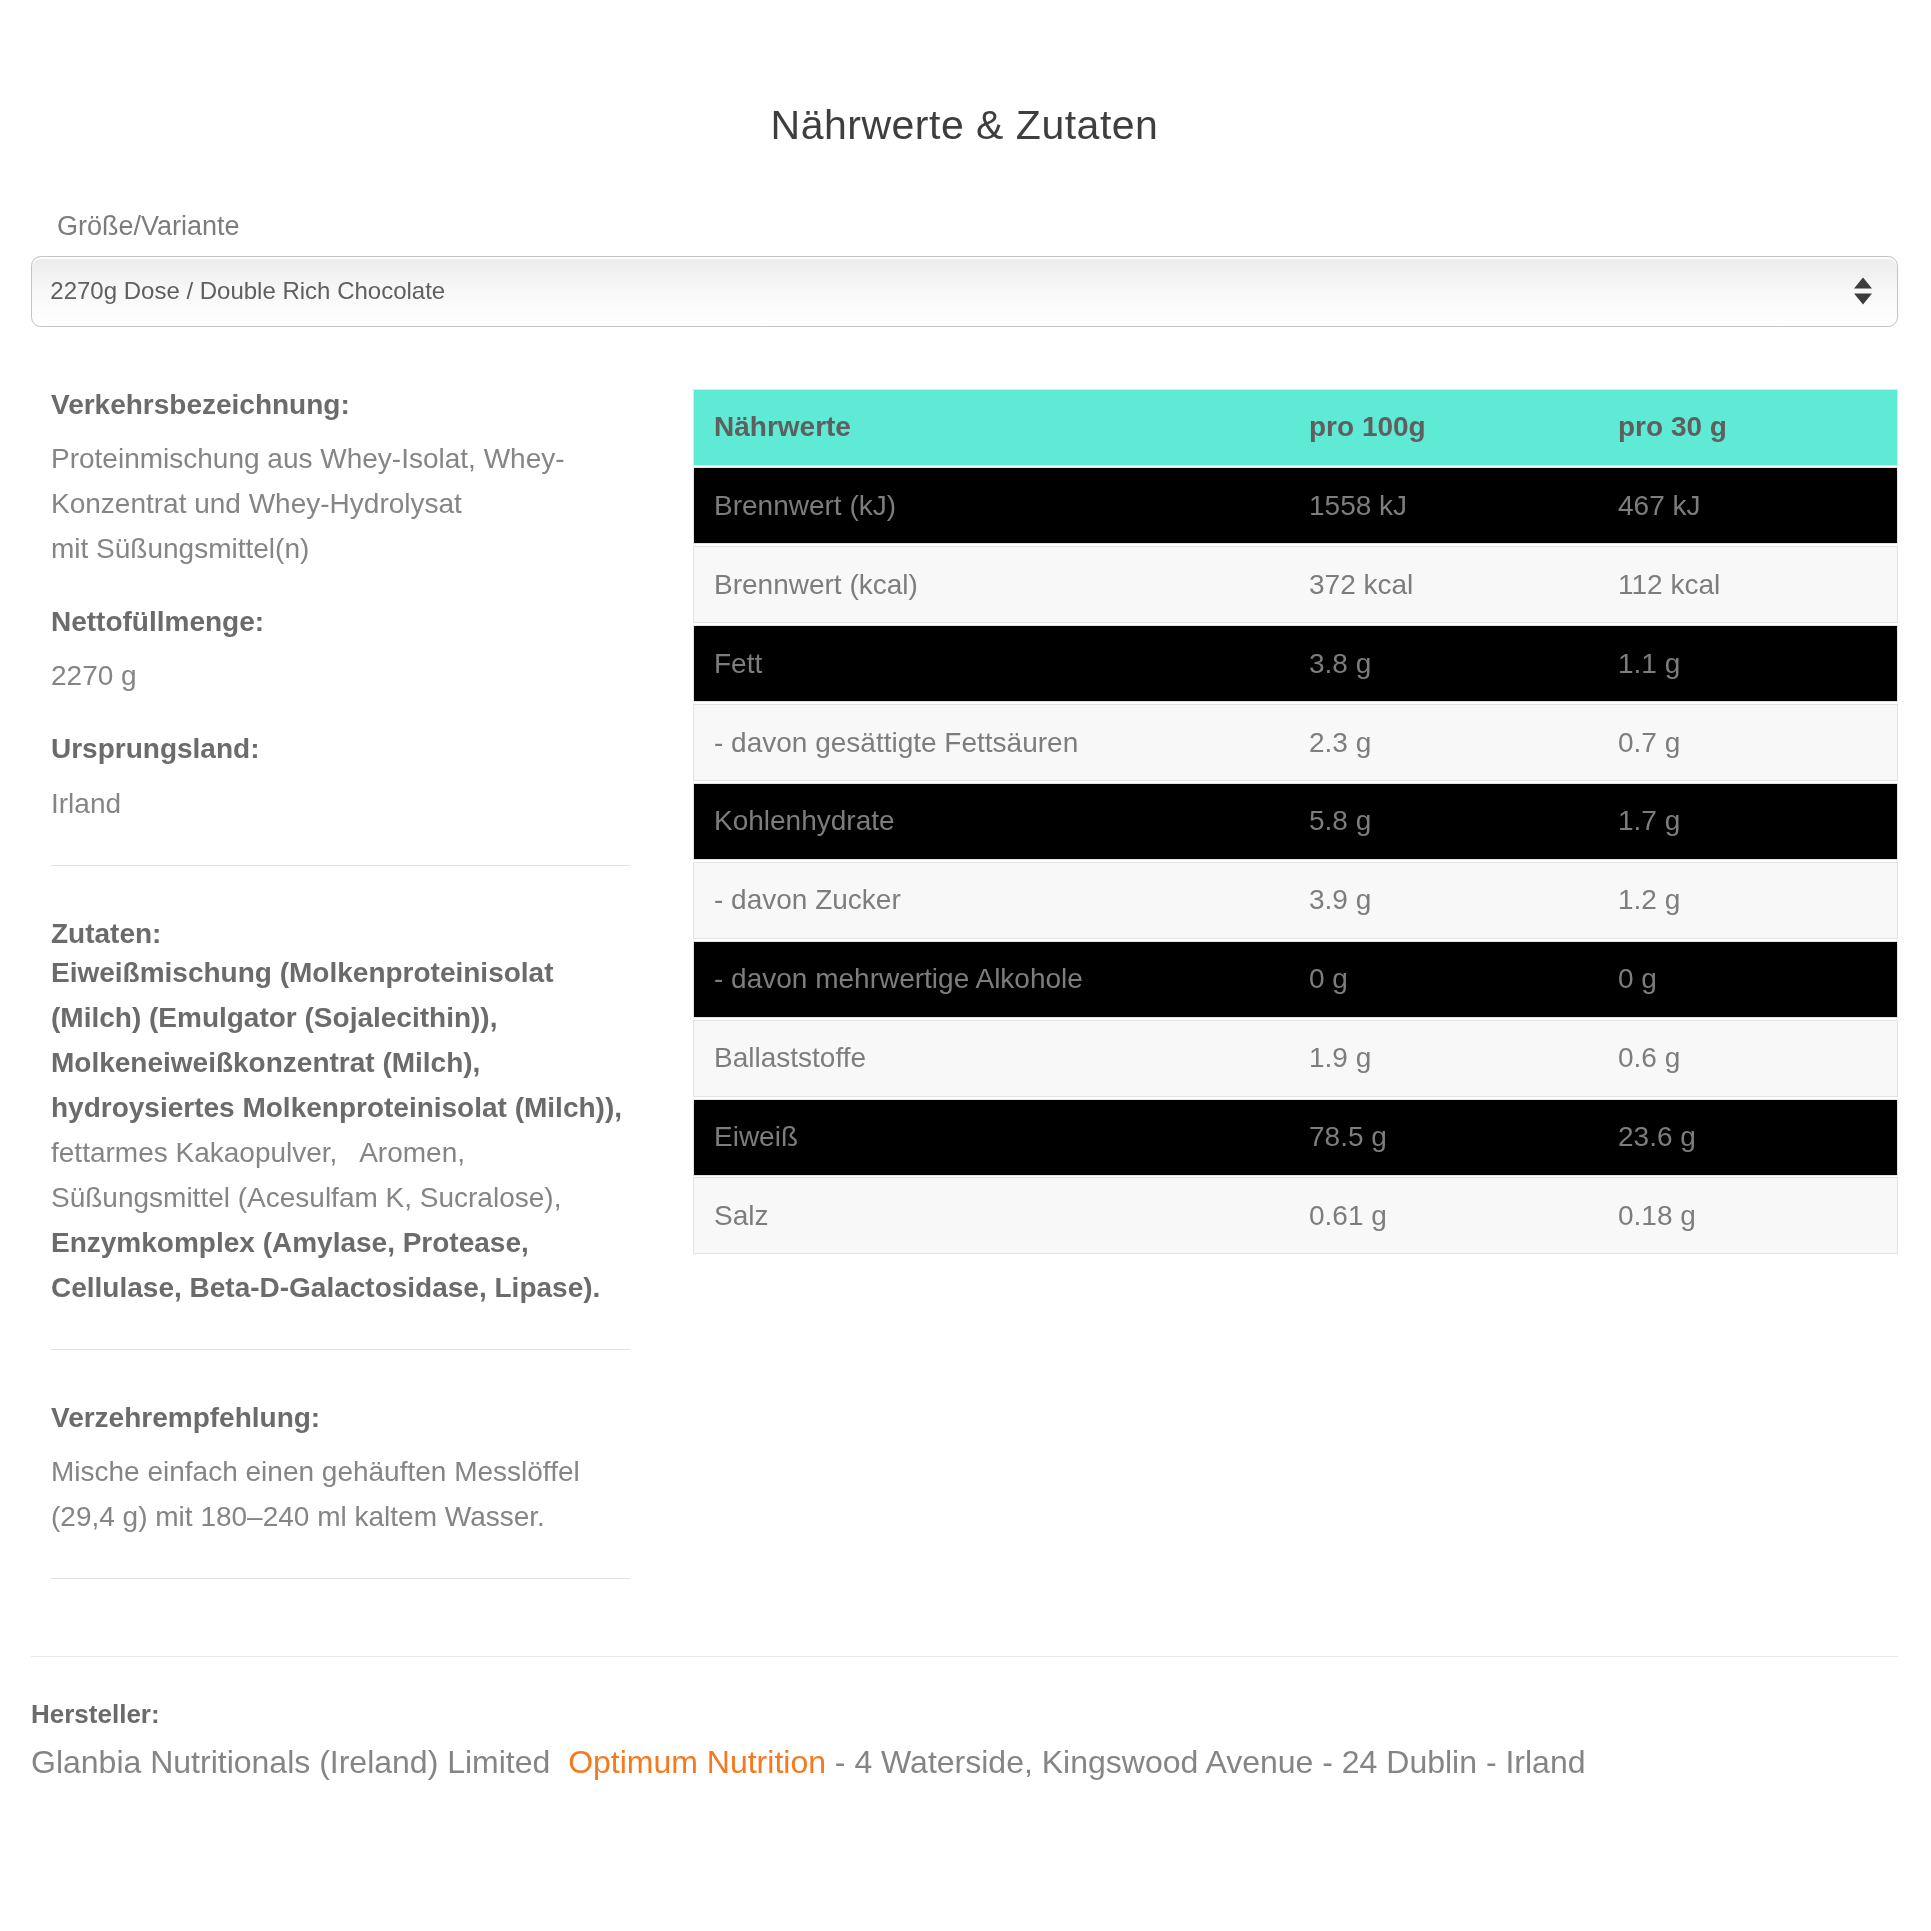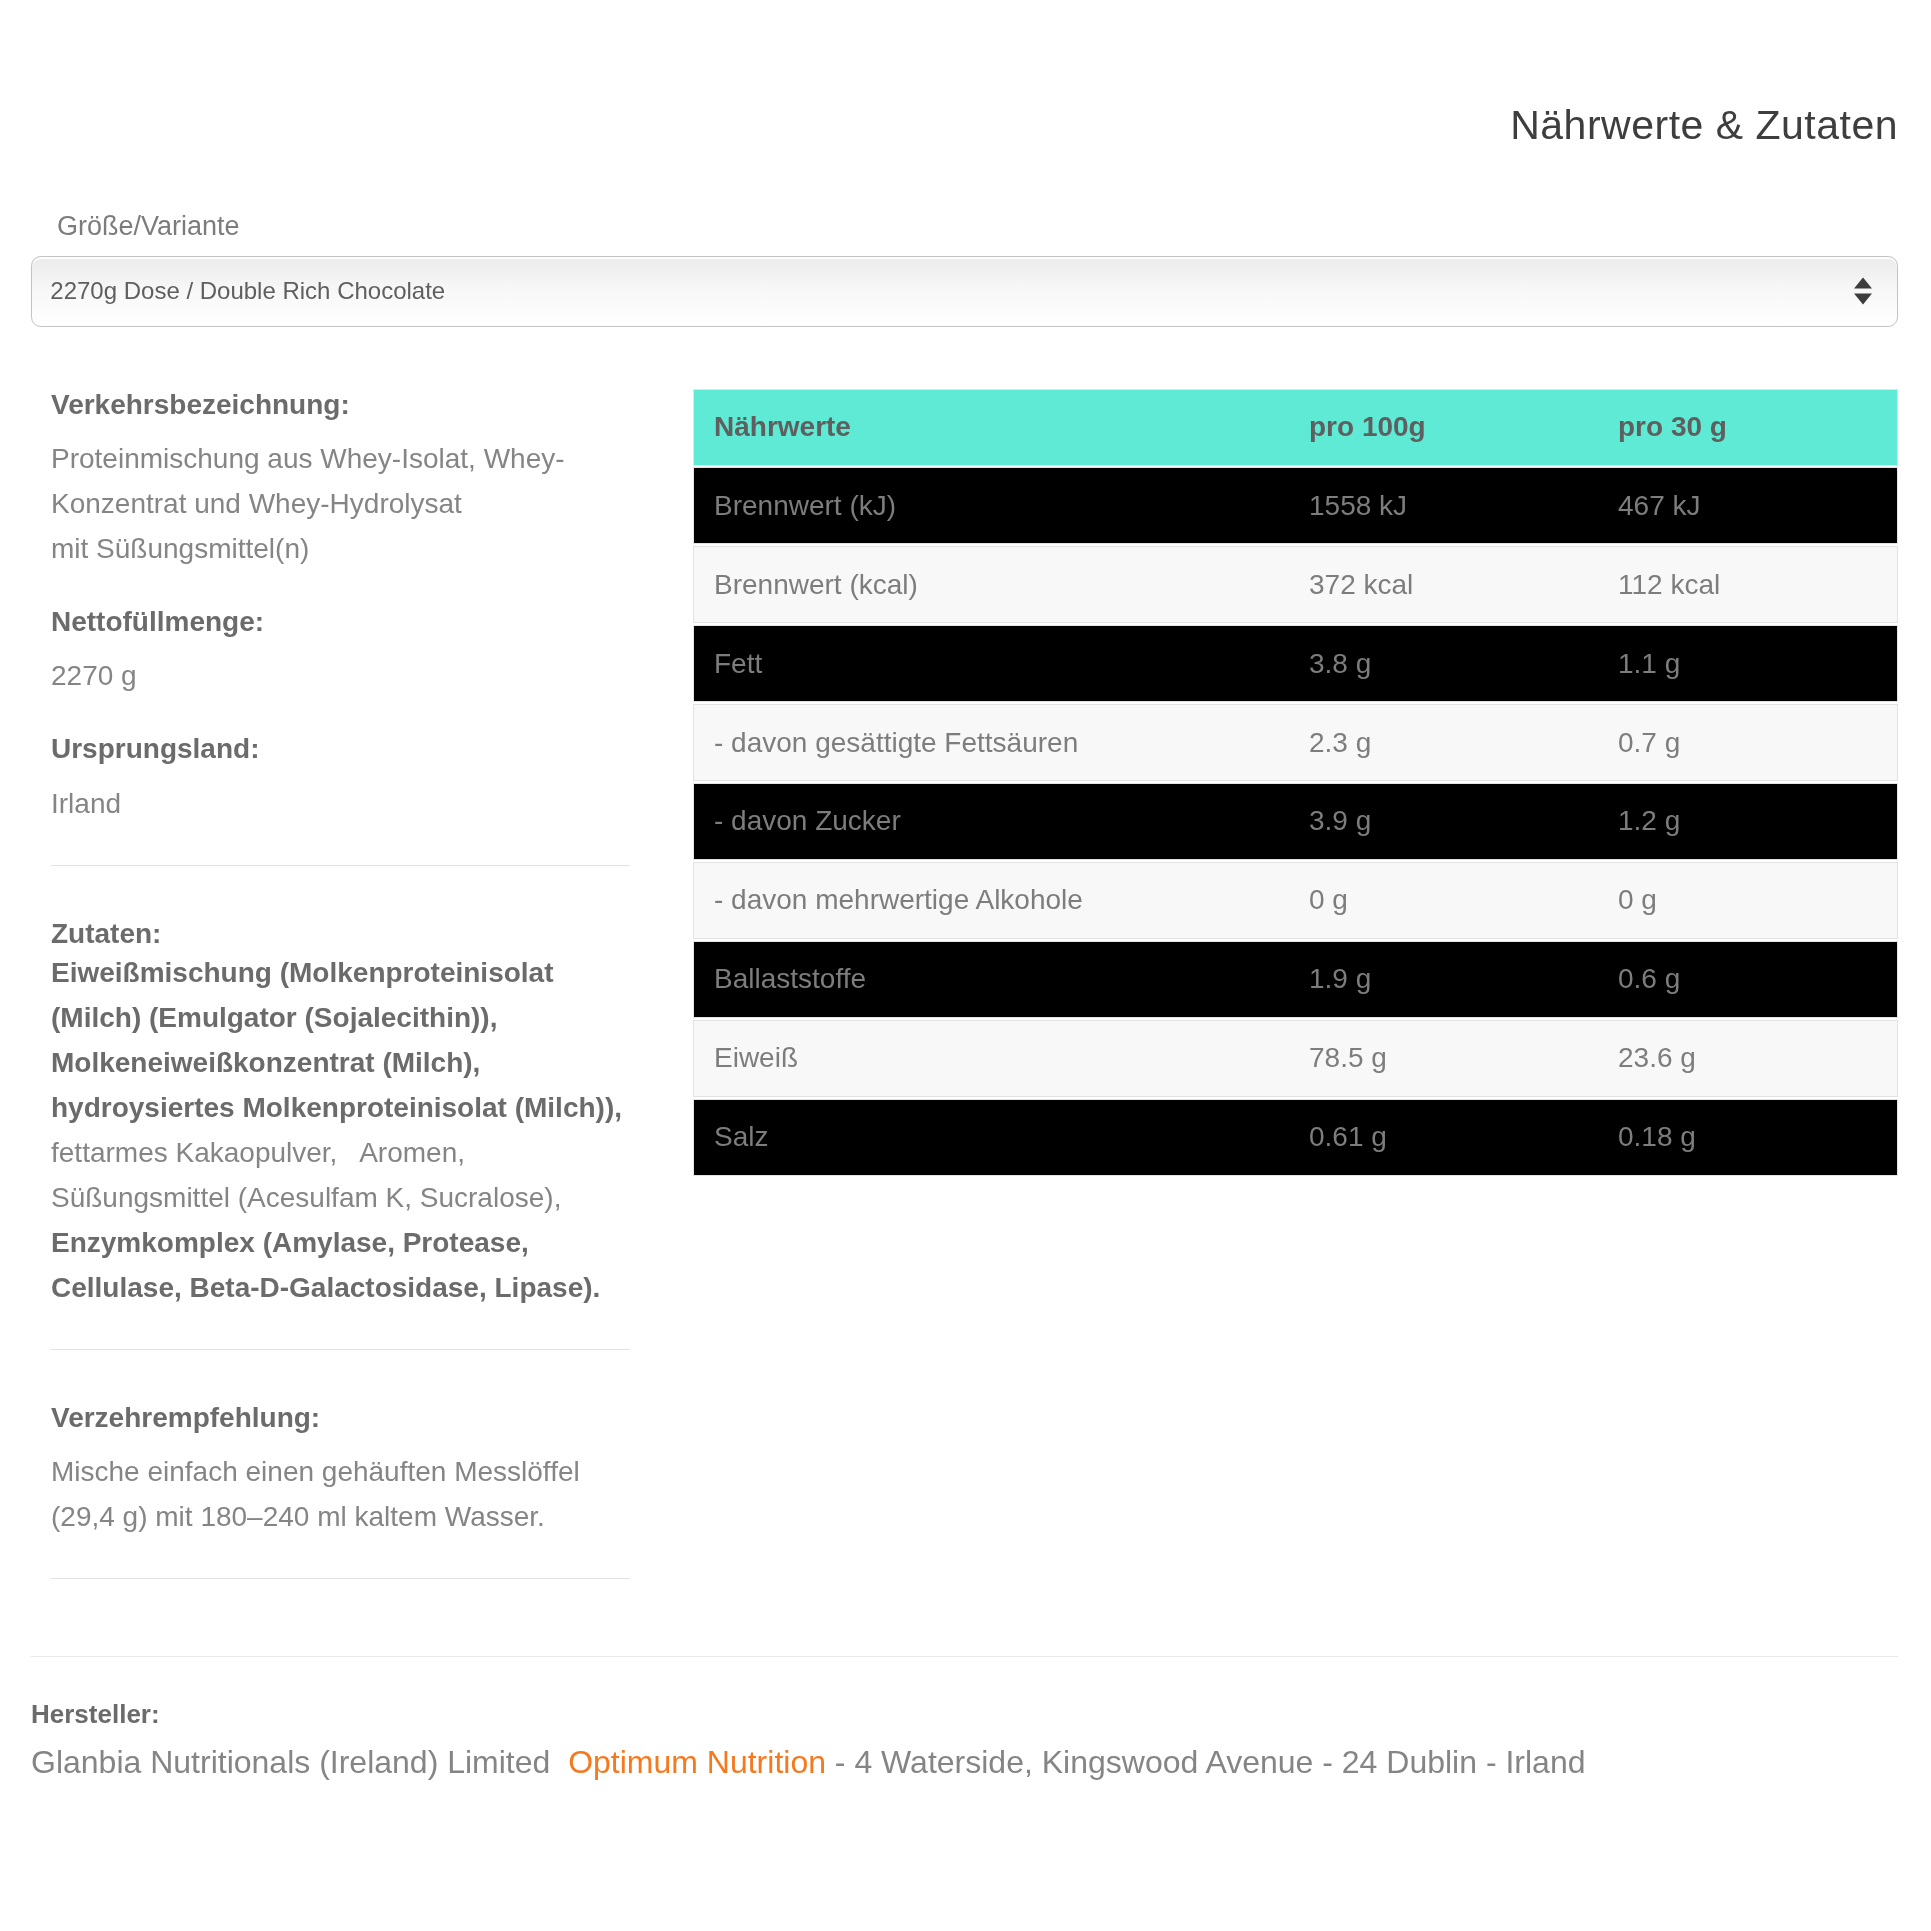--- a/index.html
+++ b/index.html
@@ -6,21 +6,21 @@
   html, body { width: 1931px; height: 1931px; background: #ffffff; overflow: hidden; }
   body {
     font-family: "Liberation Sans", "DejaVu Sans", sans-serif;
     color: #848484;
   }
   .page { width: 1931px; height: 1931px; padding: 31px 33px 0 31px; }
 
   
   .page-title {
     margin-top: 71px;
-    text-align: right;
+    text-align: center;
     font-size: 41px;
     font-weight: 400;
     color: #3e3e3e;
     letter-spacing: 0.5px;
   }
 
   
   .variant-block { margin-top: 62px; }
   .variant-label {
     font-size: 27px;
@@ -201,20 +201,25 @@
             <div class="t-cell">Fett</div>
             <div class="t-cell">3.8 g</div>
             <div class="t-cell">1.1 g</div>
           </div>
           <div class="t-row">
             <div class="t-cell">- davon gesättigte Fettsäuren</div>
             <div class="t-cell">2.3 g</div>
             <div class="t-cell">0.7 g</div>
           </div>
           <div class="t-row">
+            <div class="t-cell">Kohlenhydrate</div>
+            <div class="t-cell">5.8 g</div>
+            <div class="t-cell">1.7 g</div>
+          </div>
+          <div class="t-row">
             <div class="t-cell">- davon Zucker</div>
             <div class="t-cell">3.9 g</div>
             <div class="t-cell">1.2 g</div>
           </div>
           <div class="t-row">
             <div class="t-cell">- davon mehrwertige Alkohole</div>
             <div class="t-cell">0 g</div>
             <div class="t-cell">0 g</div>
           </div>
           <div class="t-row">

